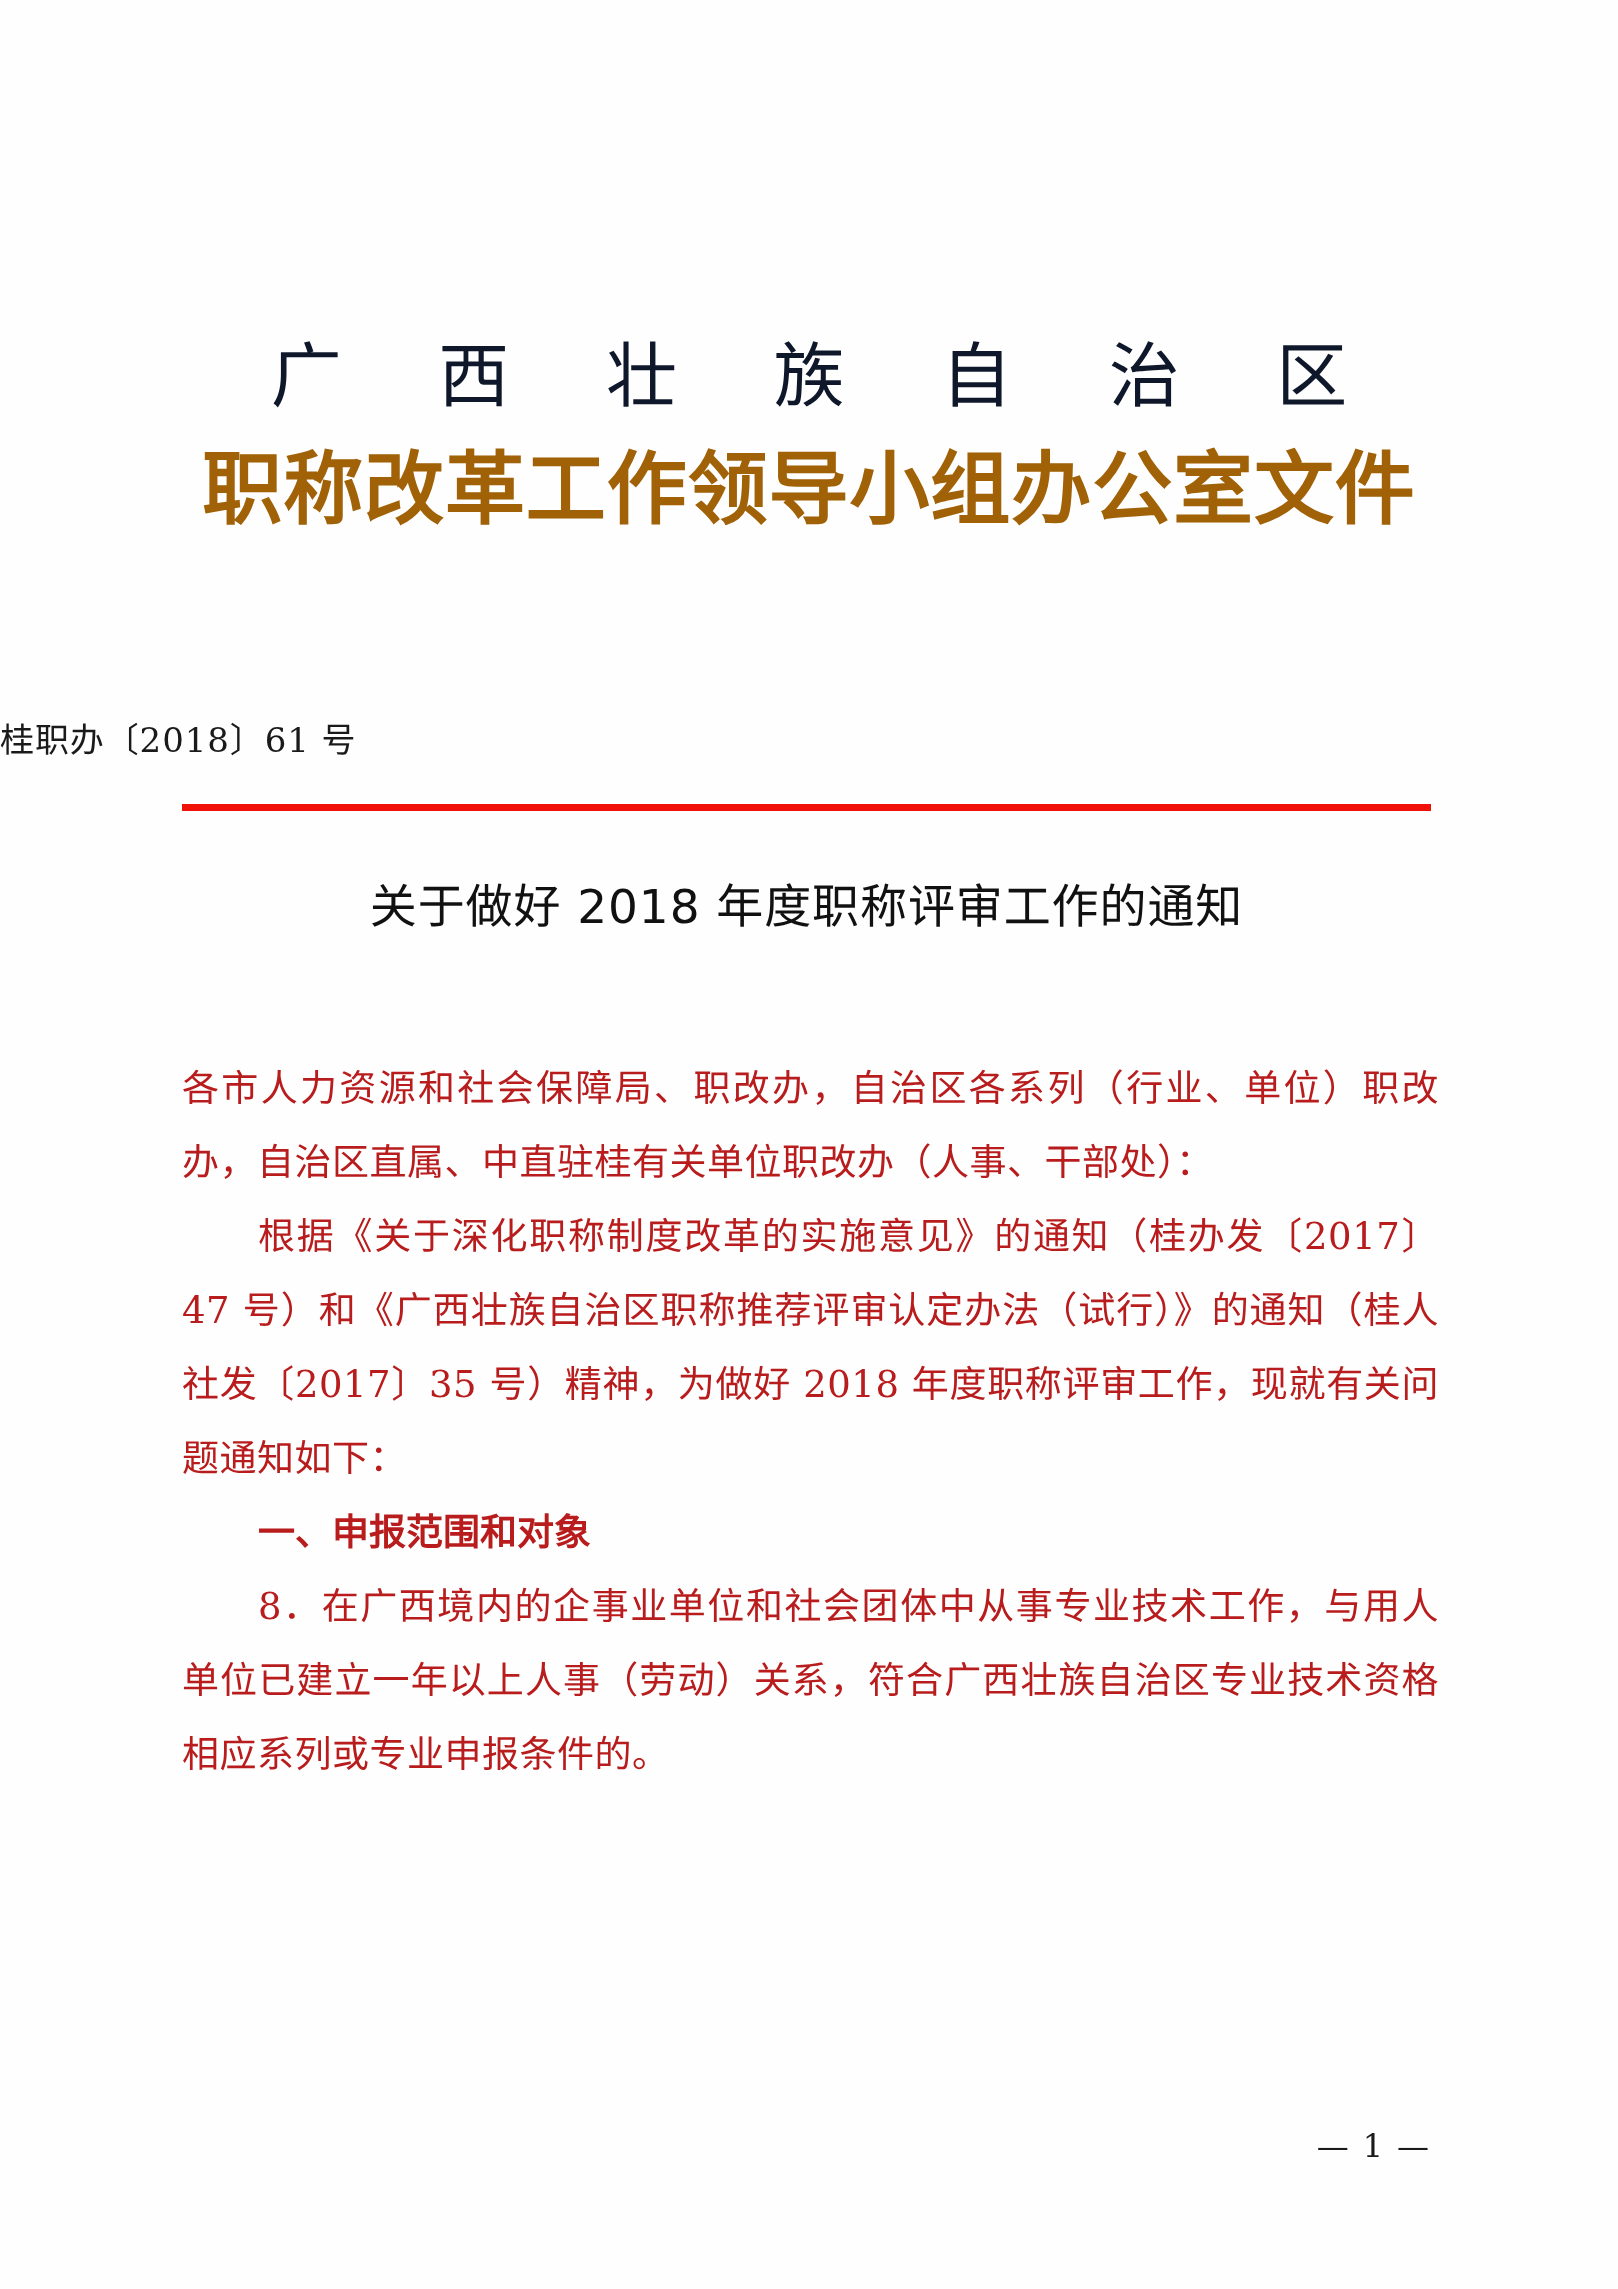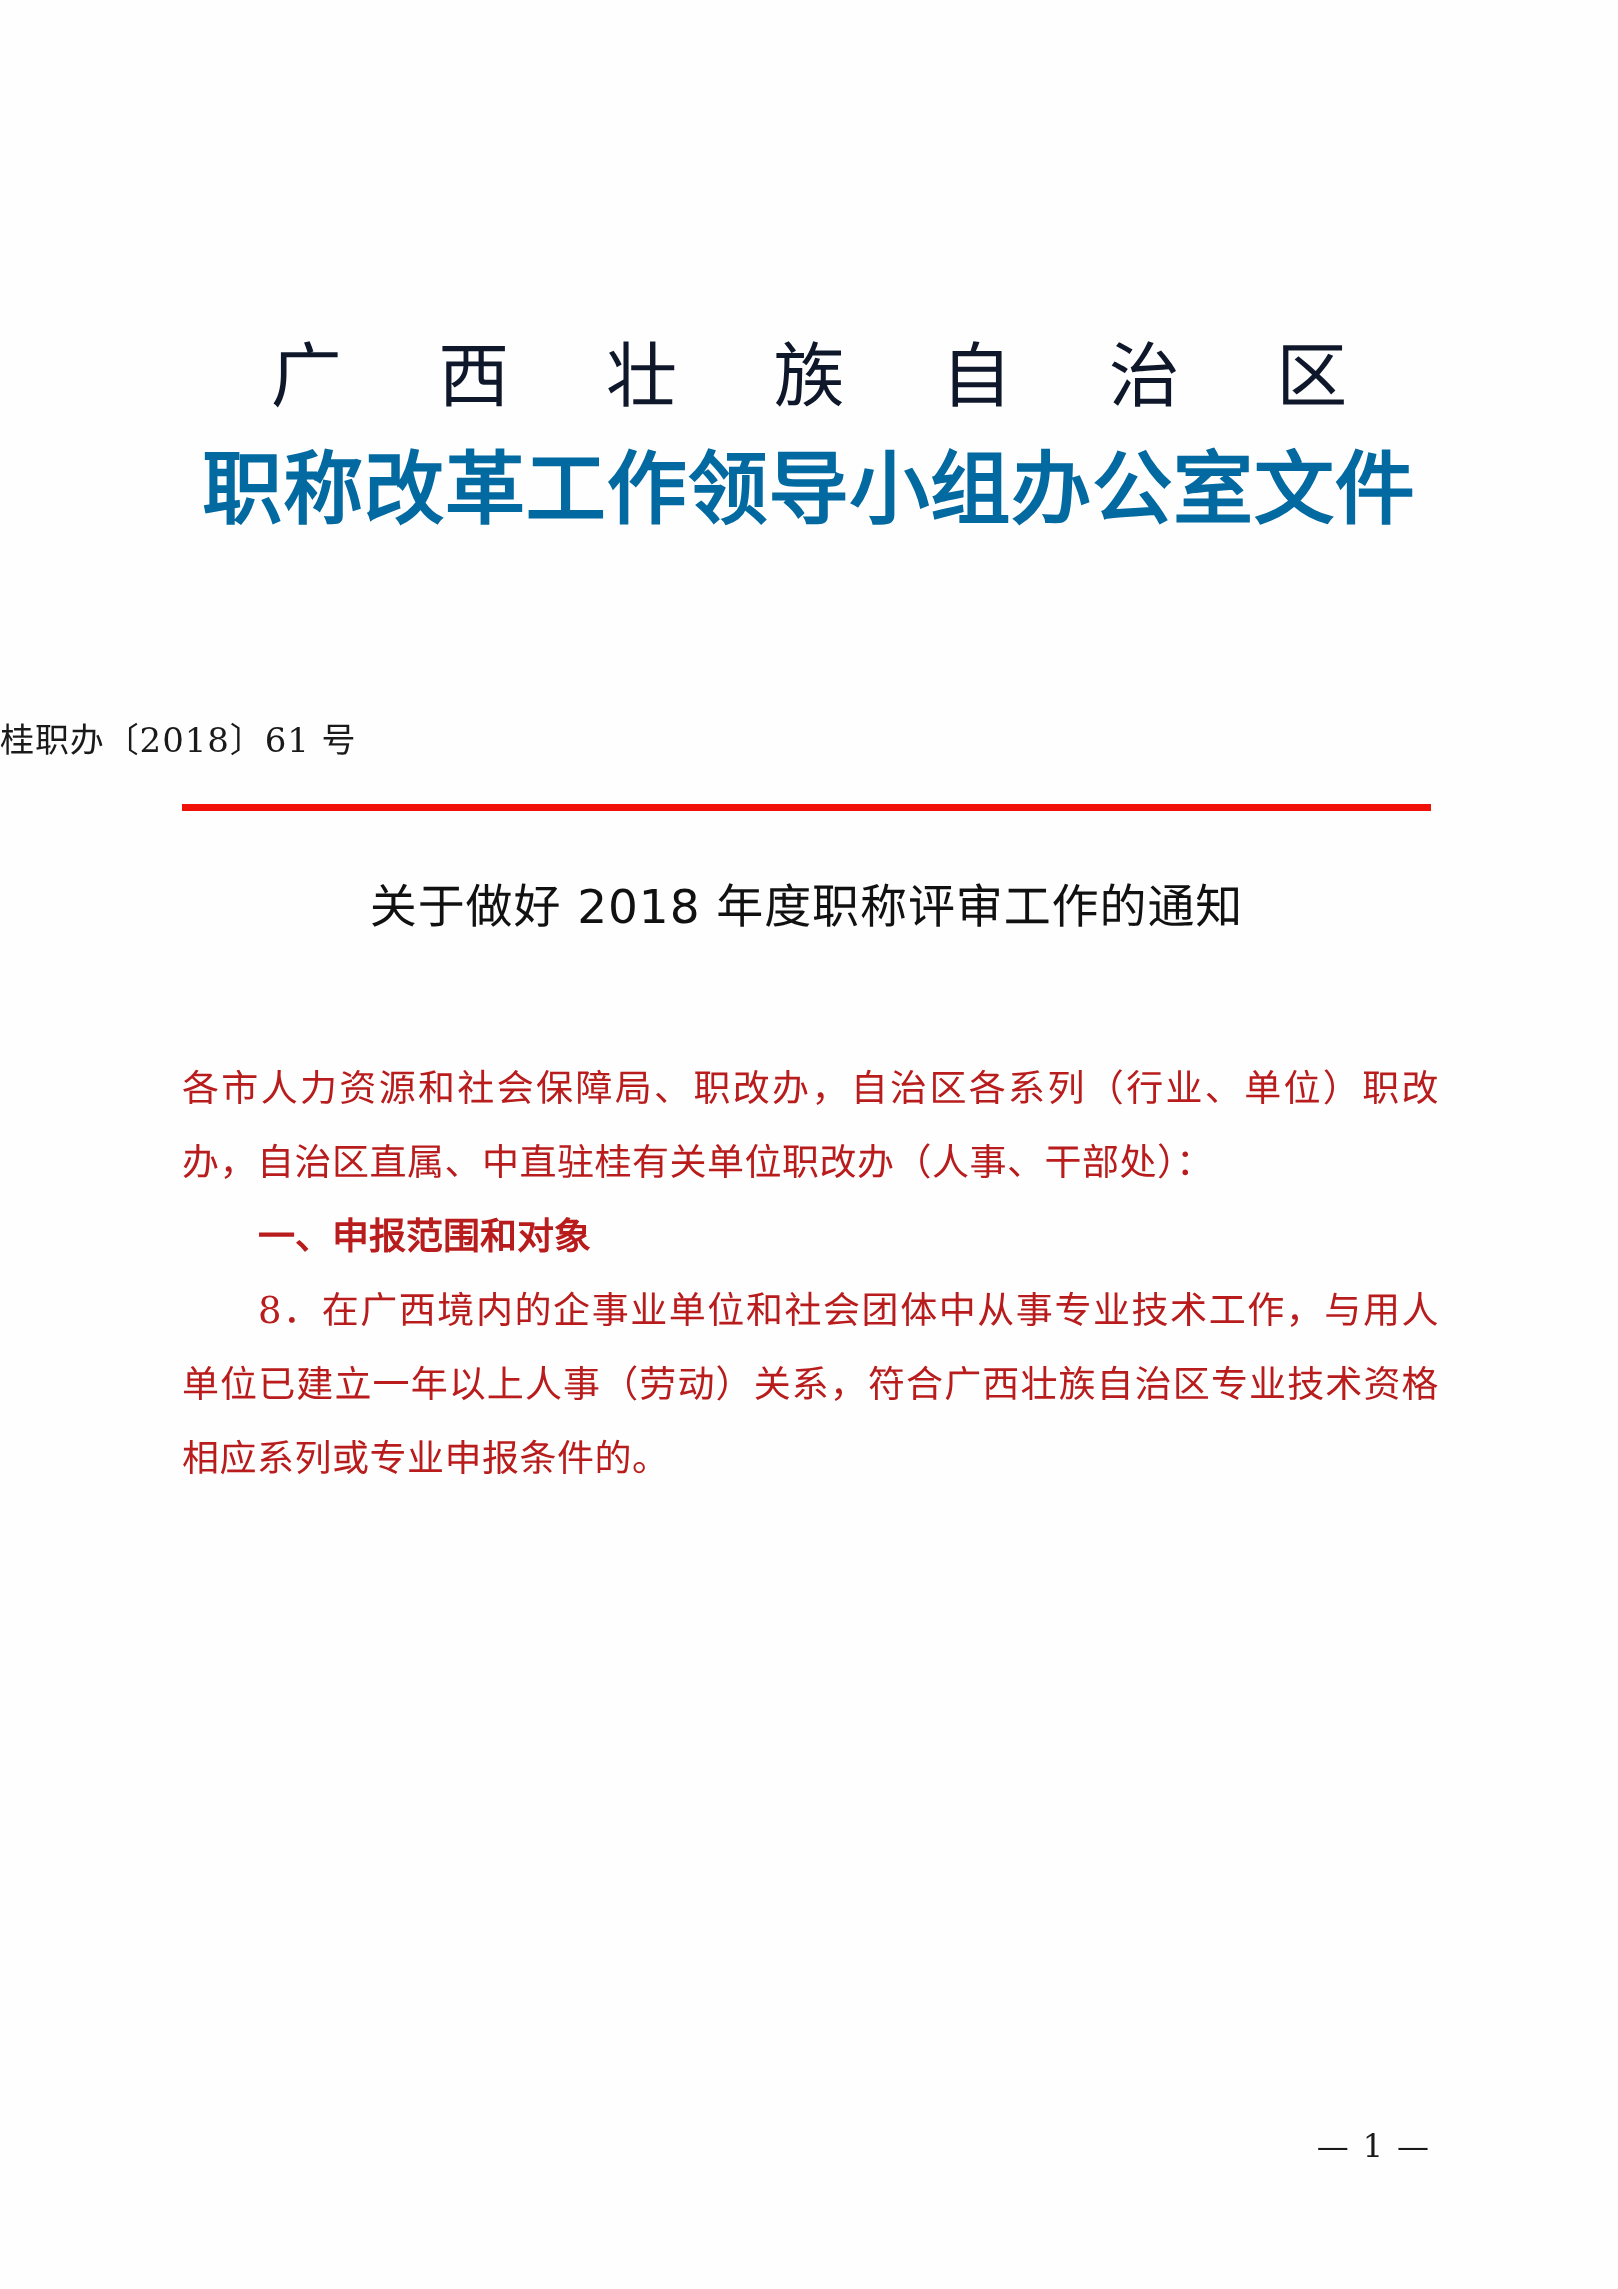--- a/index.html
+++ b/index.html
@@ -133,31 +133,32 @@
     letter-spacing: 1.9px;
   }
 </style>
 </head>
 <body>
 
 <div class="page">
 
   <div class="masthead">
     <div class="masthead-line1" style="color: #0f172a;">广 西 壮 族 自 治 区</div>
-    <div class="masthead-line2" style="color: #0369a1;">职称改革工作领导小组办公室文件</div>
+    <div class="masthead-line2" style="color: #a16207;">职称改革工作领导小组办公室文件</div>
   </div>
 
   <div class="doc-number">桂职办〔2018〕61 号</div>
 
   <div class="red-rule" style="background: rgb(240, 17, 8);"></div>
 
   <div class="doc-title">关于做好 2018 年度职称评审工作的通知</div>
 
   <div class="body-text">
       <p class="para">各市人力资源和社会保障局、职改办，自治区各系列（行业、单位）职改办，自治区直属、中直驻桂有关单位职改办（人事、干部处）：</p>
+      <p class="para indent">根据《关于深化职称制度改革的实施意见》的通知（桂办发〔2017〕47 号）和《广西壮族自治区职称推荐评审认定办法（试行）》的通知（桂人社发〔2017〕35 号）精神，为做好 2018 年度职称评审工作，现就有关问题通知如下：</p>
       <p class="para indent bold">一、申报范围和对象</p>
       <p class="para indent">8．在广西境内的企事业单位和社会团体中从事专业技术工作，与用人单位已建立一年以上人事（劳动）关系，符合广西壮族自治区专业技术资格相应系列或专业申报条件的。</p>
     </div>
 
   <div class="page-footer">— 1 —</div>
 
 </div>
 
 
 </body></html>

